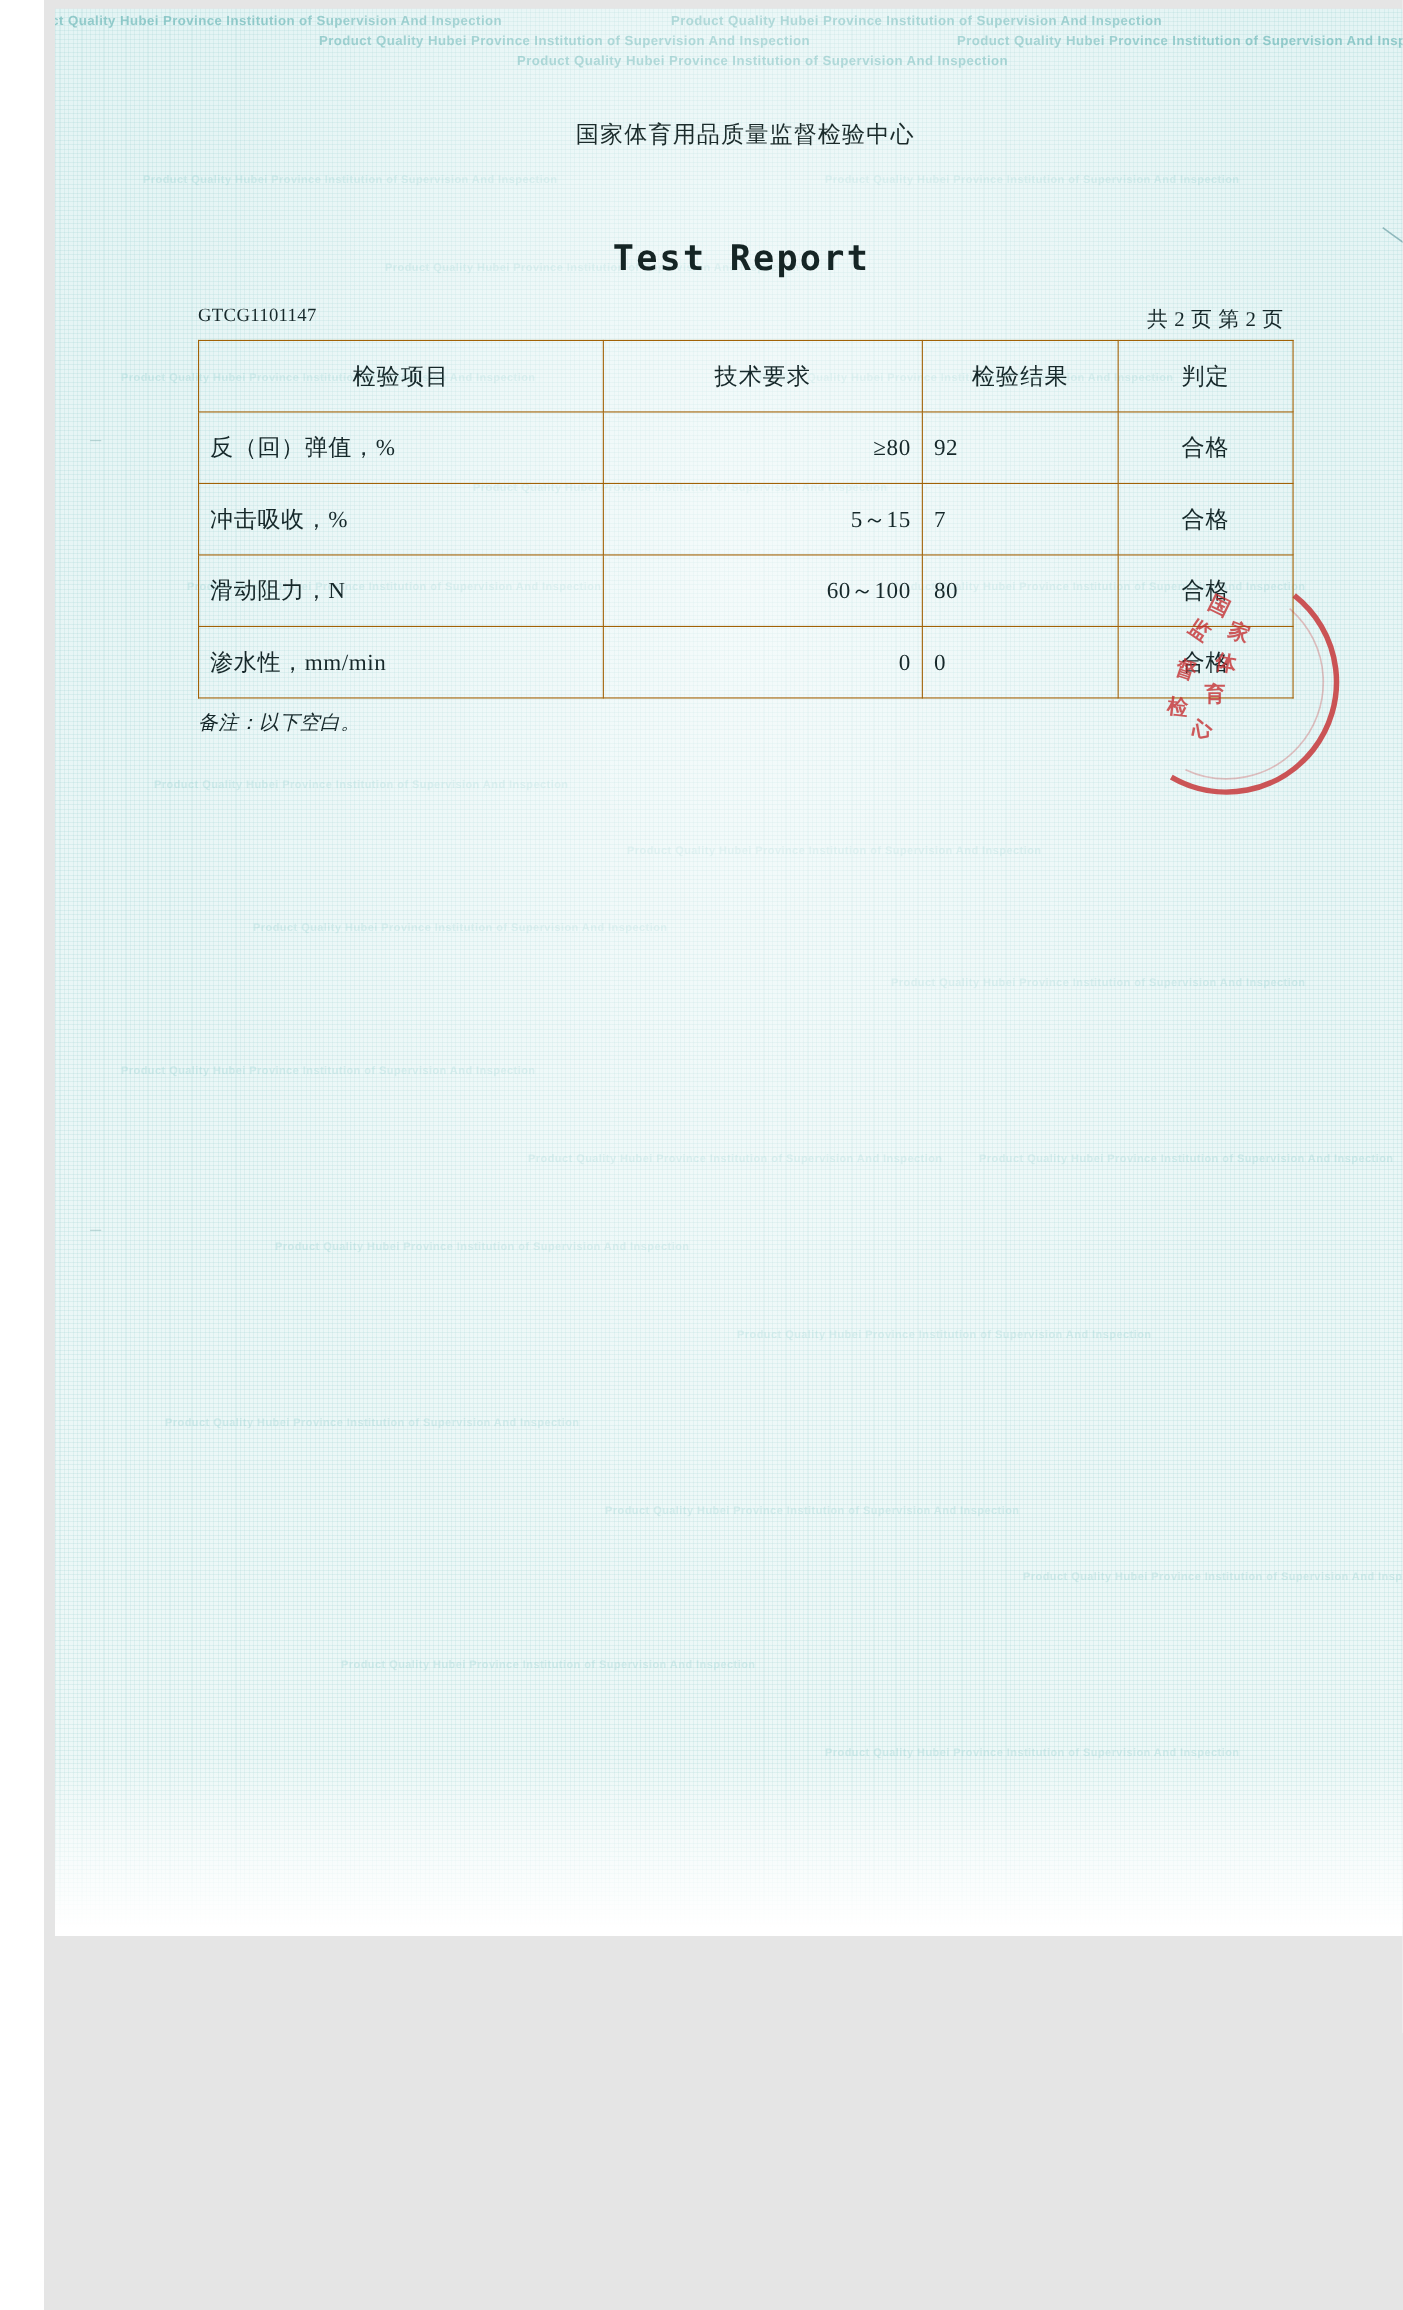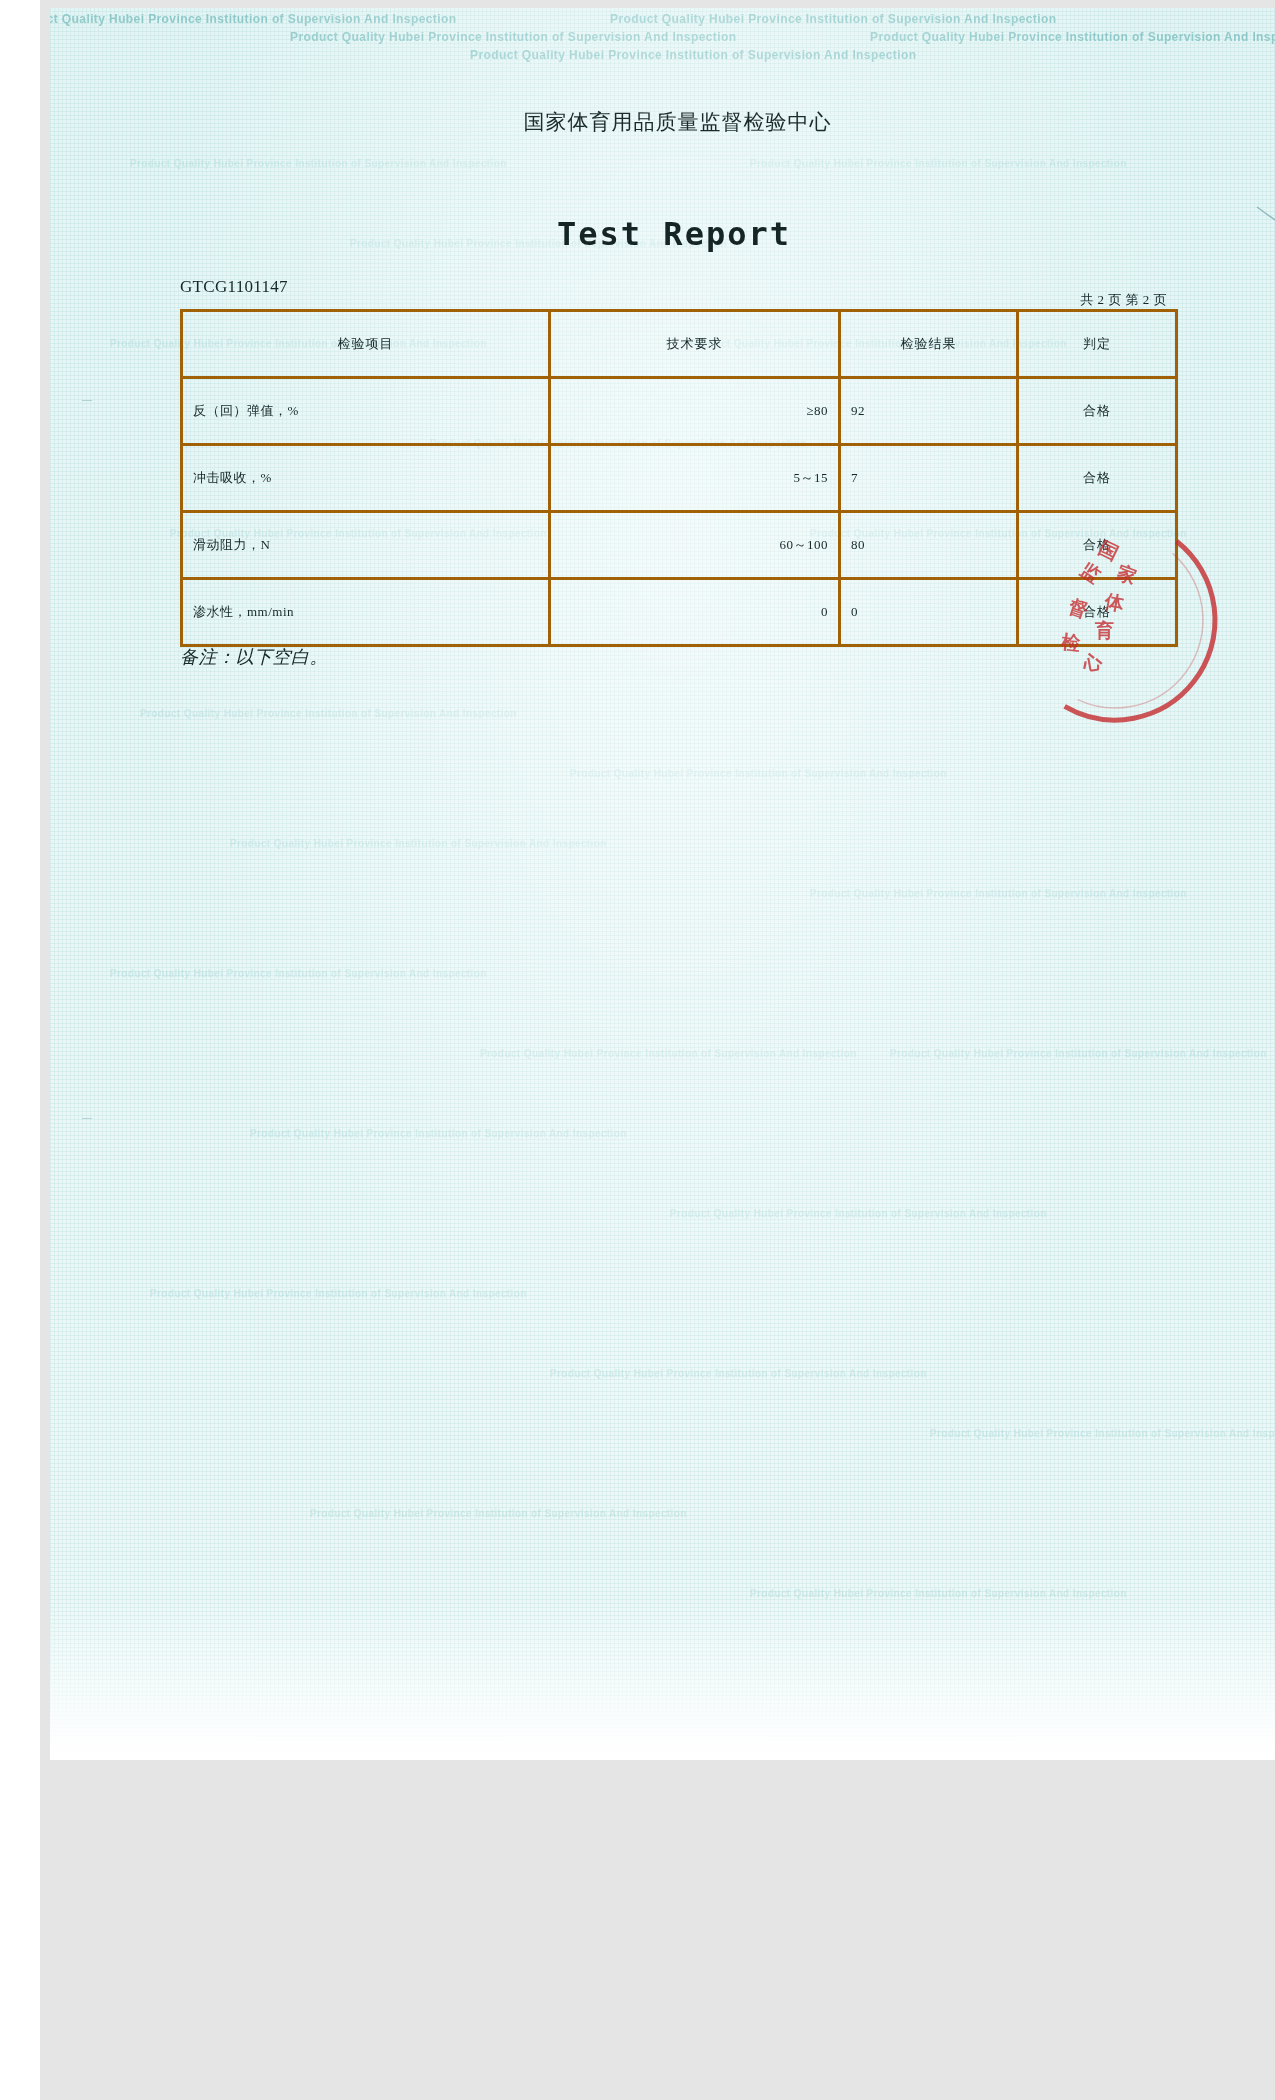--- a/index.html
+++ b/index.html
@@ -130,42 +130,42 @@
     position: absolute;
     top: 277px;
     left: 140px;
     font-family: "Liberation Serif", serif;
     font-size: 17px;
     color: #16282a;
     letter-spacing: 0.3px;
   }
   .page-no {
     position: absolute;
-    top: 291px;
+    top: 277px;
     right: 148px;
     font-family: "Liberation Serif", serif;
-    font-size: 13px;
+    font-size: 19px;
     color: #16282a;
     letter-spacing: 0.5px;
   }
 
   
   table.report-table {
     position: absolute;
     top: 309px;
     left: 140px;
     width: 995px;
     border-collapse: collapse;
     table-layout: fixed;
   }
   table.report-table th,
   table.report-table td {
-    border: 3px solid #a16207;
-    font-family: "Liberation Serif", serif;
-    font-size: 13px;
+    border: 1px solid #a16207;
+    font-family: "Liberation Serif", serif;
+    font-size: 21px;
     color: #16282a;
     font-weight: normal;
   }
   table.report-table thead th {
     height: 62px;
     text-align: center;
     letter-spacing: 1px;
   }
   table.report-table tbody td {
     height: 64px;

